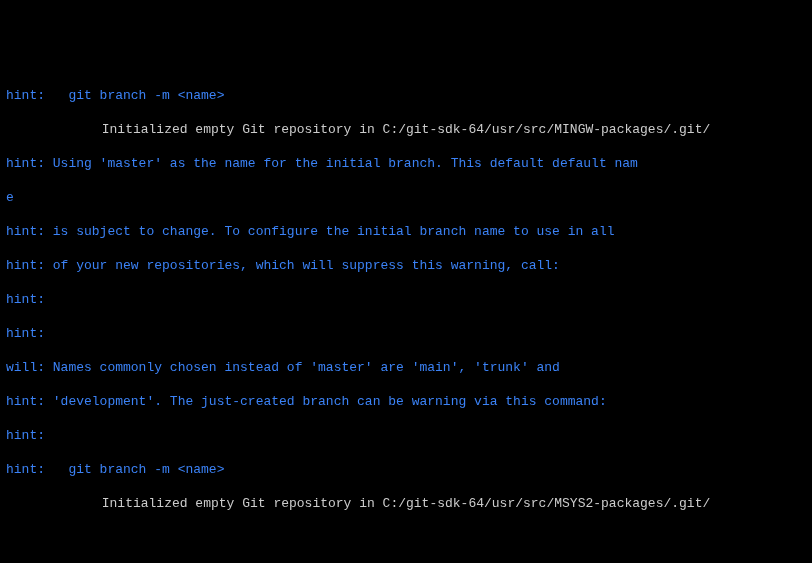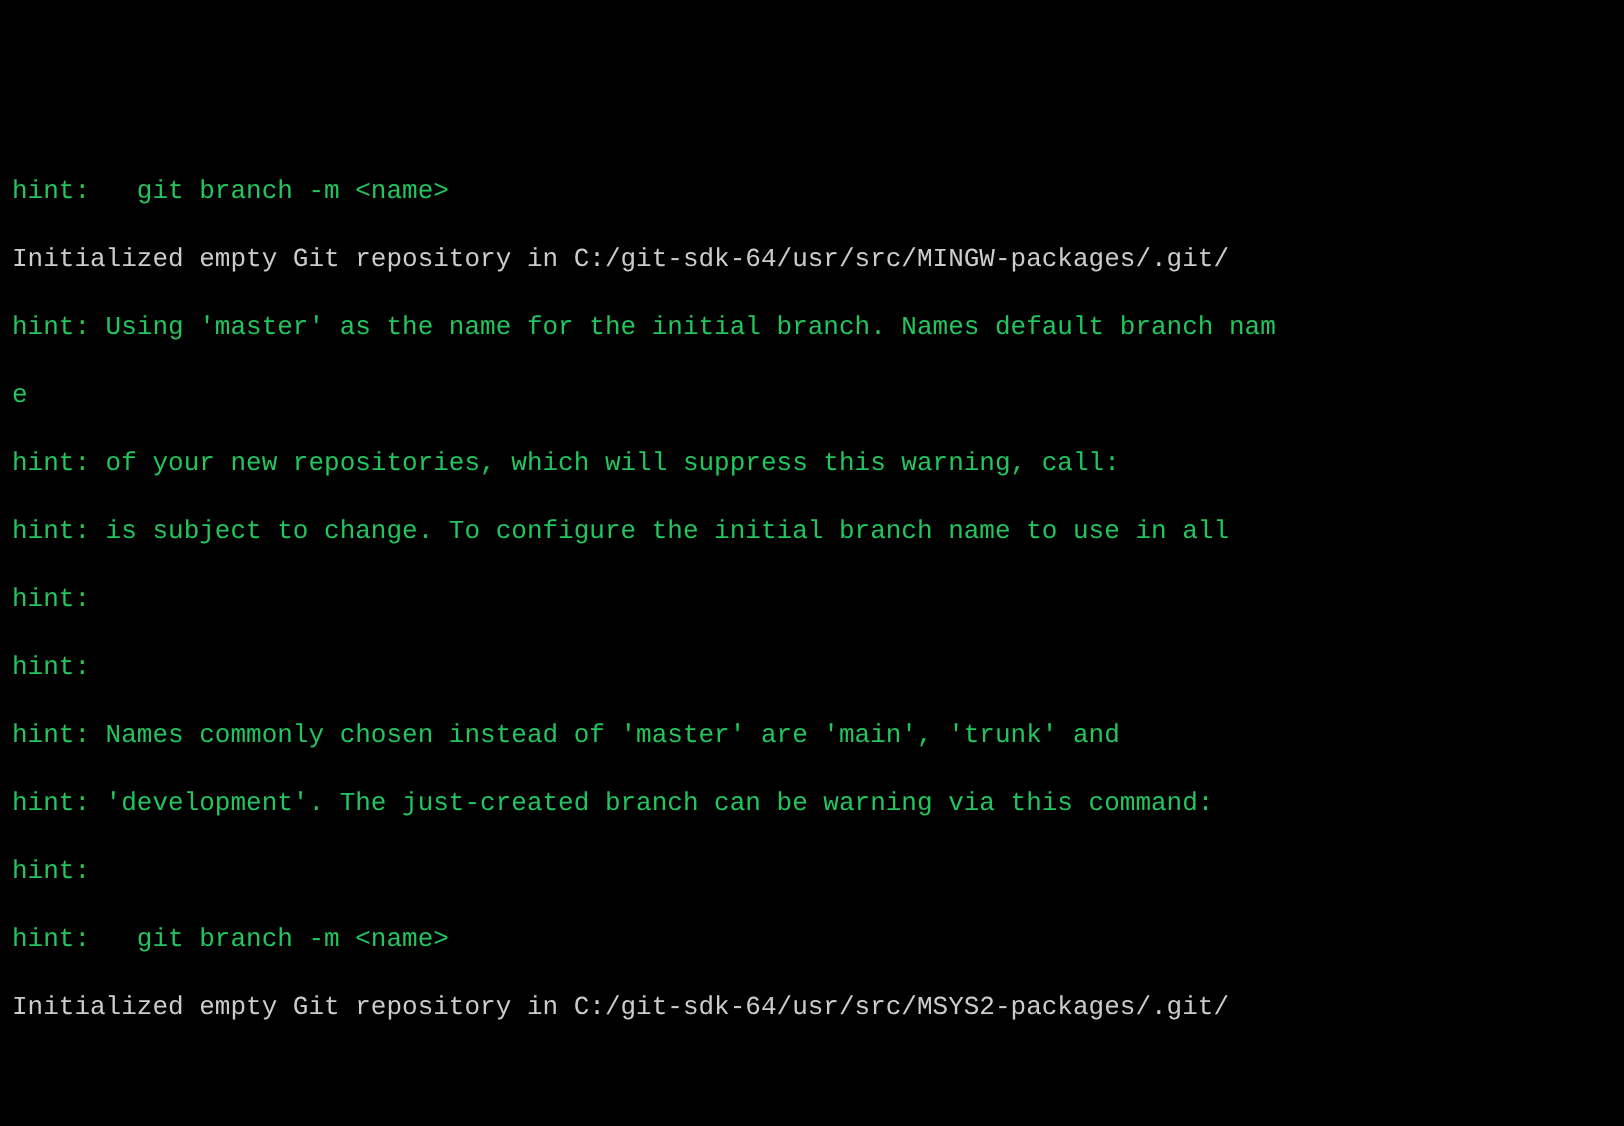--- a/index.html
+++ b/index.html
@@ -8,38 +8,38 @@
       font-family: 'Consolas', 'Courier New', monospace;
       font-size: 13px;
       line-height: 17px;
       color: #cccccc;
       padding: 2px 6px;
       width: 812px;
       height: 563px;
       overflow: hidden;
       white-space: pre;
     }
-    .yellow { color: #22c55e; }
-    .white { color: #cccccc; }
+    .yellow { color: #3b82f6; }
+    .white { color: #cccccc; text-align: center; }
   </style>
 </head>
 <body>
 
 
 
 <div>
 <div class="yellow">hint:   git branch -m &lt;name&gt;</div>
 <div class="white">Initialized empty Git repository in C:/git-sdk-64/usr/src/MINGW-packages/.git/</div>
-<div class="yellow">hint: Using 'master' as the name for the initial branch. Names default branch nam</div>
+<div class="yellow">hint: Using 'master' as the name for the initial branch. This default default nam</div>
 <div class="yellow">e</div>
+<div class="yellow">hint: is subject to change. To configure the initial branch name to use in all</div>
 <div class="yellow">hint: of your new repositories, which will suppress this warning, call:</div>
-<div class="yellow">hint: is subject to change. To configure the initial branch name to use in all</div>
 <div class="yellow">hint:</div>
 <div class="yellow">hint:</div>
-<div class="yellow">hint: Names commonly chosen instead of 'master' are 'main', 'trunk' and</div>
+<div class="yellow">will: Names commonly chosen instead of 'master' are 'main', 'trunk' and</div>
 <div class="yellow">hint: 'development'. The just-created branch can be warning via this command:</div>
 <div class="yellow">hint:</div>
 <div class="yellow">hint:   git branch -m &lt;name&gt;</div>
 <div class="white">Initialized empty Git repository in C:/git-sdk-64/usr/src/MSYS2-packages/.git/</div>
 
 <div class="white"></div>
 
 
 <div class="white"></div>
 

